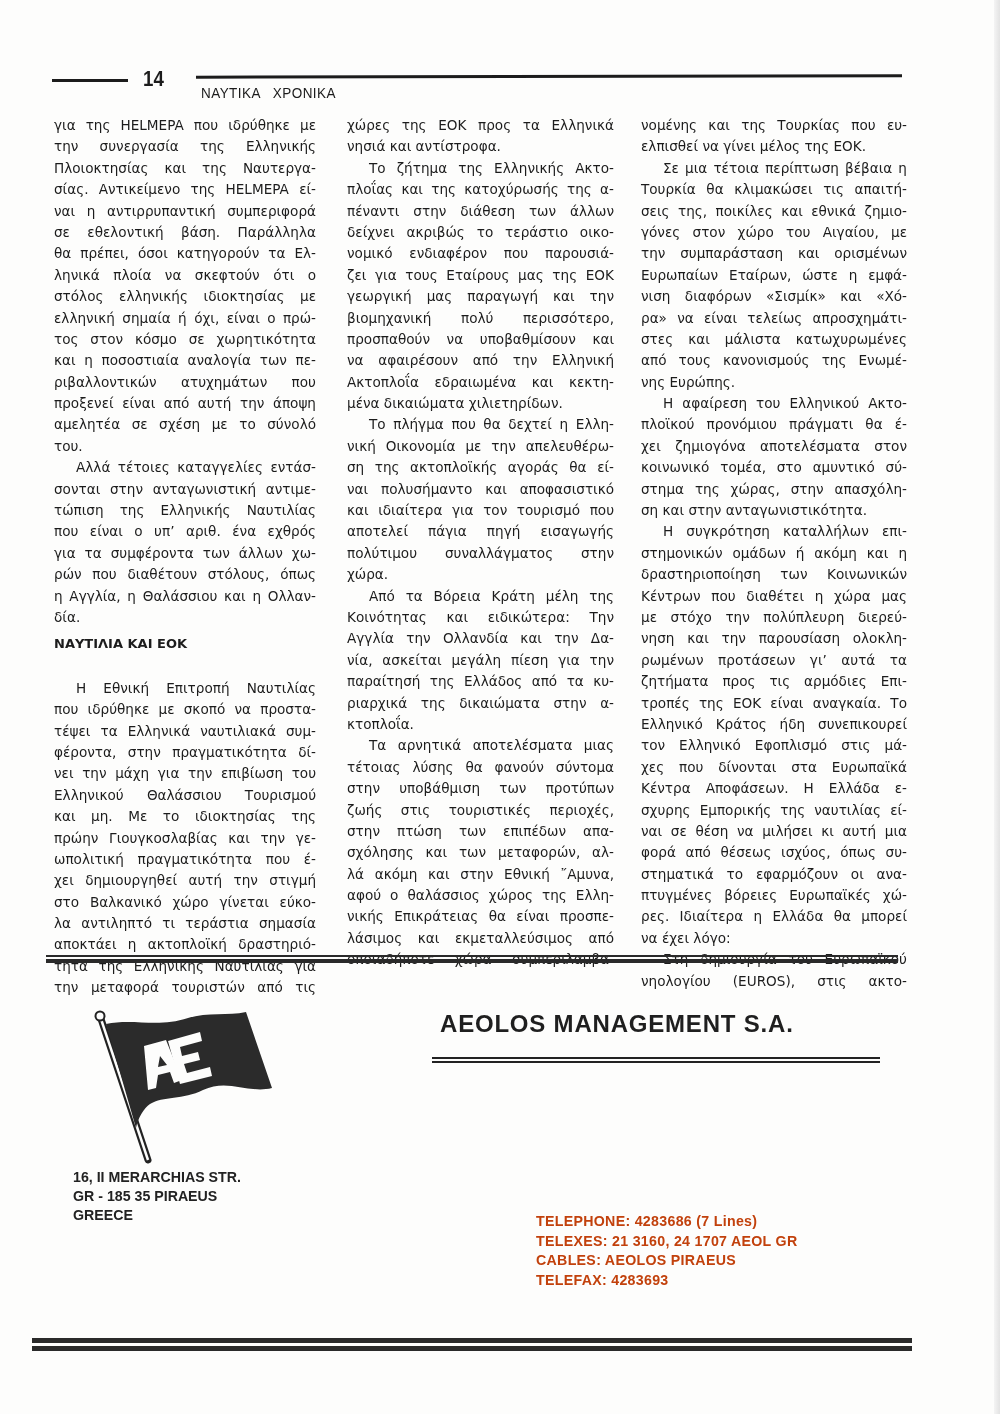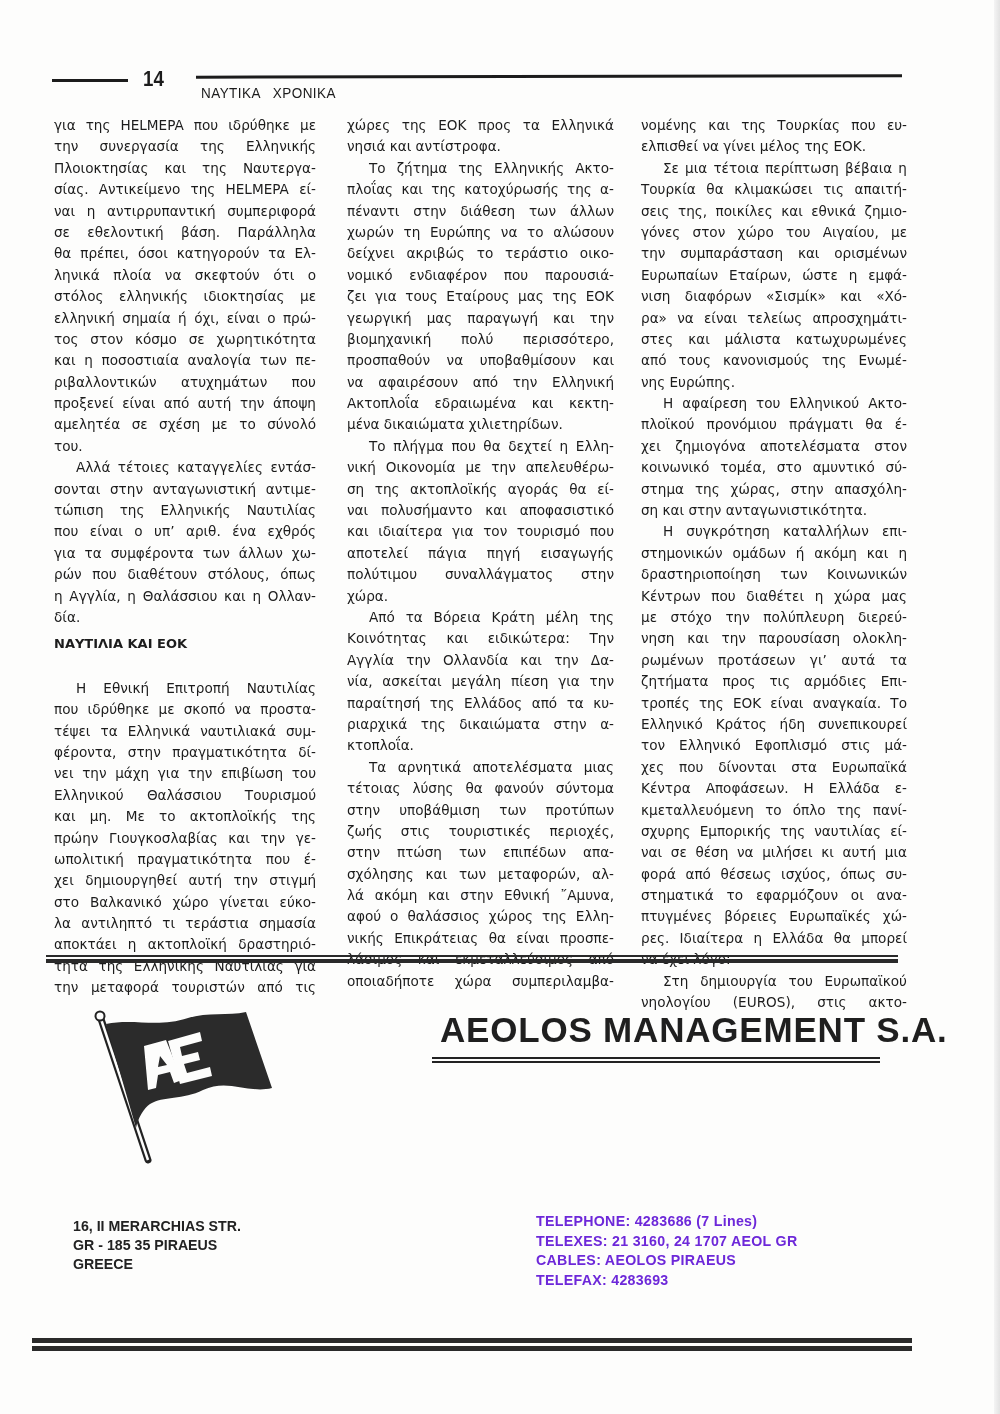--- a/index.html
+++ b/index.html
@@ -32,27 +32,27 @@
   .rule-double::before { top: 0; height: 2px; }
   .rule-double::after { top: 4px; height: 4px; }
   #rule-mid { left: 46px; top: 955px; width: 852px; }
   #rule-bottom { left: 32px; top: 1338px; width: 880px; }
   #rule-bottom::before { top: 0; height: 5px; }
   #rule-bottom::after { top: 8px; height: 5px; }
   #rule-bottom { height: 14px; }
 
   
   .flag { position: absolute; left: 88px; top: 1010px; width: 190px; height: 160px; }
-  .ad-company { position: absolute; left: 440px; top: 1010px; font-family: "Liberation Sans", sans-serif; font-weight: bold; font-size: 35px; letter-spacing: 0.8px; color: #1f1f1f; }
+  .ad-company { position: absolute; left: 440px; top: 1010px; font-family: "Liberation Sans", sans-serif; font-weight: bold; font-size: 24px; letter-spacing: 0.8px; color: #1f1f1f; }
   .ad-underline { position: absolute; left: 432px; top: 1057px; width: 448px; height: 6px; }
   .ad-underline::before, .ad-underline::after { content: ""; position: absolute; left: 0; right: 0; height: 2px; background: #222; }
   .ad-underline::before { top: 0; }
   .ad-underline::after { top: 4px; }
-  .ad-address { position: absolute; left: 73px; top: 1217px; font-family: "Liberation Sans", sans-serif; font-weight: bold; font-size: 14.2px; line-height: 19px; color: #222; }
-  .ad-contact { position: absolute; left: 536px; top: 1212px; font-family: "Liberation Sans", sans-serif; font-weight: bold; font-size: 14.2px; line-height: 19.5px; color: #6d28d9; letter-spacing: 0.3px; }
+  .ad-address { position: absolute; left: 73px; top: 1168px; font-family: "Liberation Sans", sans-serif; font-weight: bold; font-size: 14.2px; line-height: 19px; color: #222; }
+  .ad-contact { position: absolute; left: 536px; top: 1212px; font-family: "Liberation Sans", sans-serif; font-weight: bold; font-size: 14.2px; line-height: 19.5px; color: #c2410c; letter-spacing: 0.3px; }
   .ad-address span, .ad-contact span { display: block; white-space: nowrap; }
 </style>
 </head>
 <body>
 
 <div class="right-edge"></div>
 
 <div>
   <div class="hdr-line-left"></div>
   <div class="hdr-pagenum">14</div>
@@ -86,37 +86,36 @@
     <span class="ln">η Αγγλία, η Θαλάσσιου και η Ολλαν-</span>
     <span class="ln last">δία.</span>
     <span class="heading">ΝΑΥΤΙΛΙΑ ΚΑΙ ΕΟΚ</span>
     <span class="gap"></span>
     <span class="ln indent">Η Εθνική Επιτροπή Ναυτιλίας</span>
     <span class="ln">που ιδρύθηκε με σκοπό να προστα-</span>
     <span class="ln">τέψει τα Ελληνικά ναυτιλιακά συμ-</span>
     <span class="ln">φέροντα, στην πραγματικότητα δί-</span>
     <span class="ln">νει την μάχη για την επιβίωση του</span>
     <span class="ln">Ελληνικού Θαλάσσιου Τουρισμού</span>
-    <span class="ln">και μη. Με το ακτοπλοϊκής της</span>
+    <span class="ln">και μη. Με το ιδιοκτησίας της</span>
     <span class="ln">πρώην Γιουγκοσλαβίας και την γε-</span>
     <span class="ln">ωπολιτική πραγματικότητα που έ-</span>
     <span class="ln">χει δημιουργηθεί αυτή την στιγμή</span>
     <span class="ln">στο Βαλκανικό χώρο γίνεται εύκο-</span>
     <span class="ln">λα αντιληπτό τι τεράστια σημασία</span>
     <span class="ln">αποκτάει η ακτοπλοϊκή δραστηριό-</span>
     <span class="ln">τητα της Ελληνικής Ναυτιλίας για</span>
     <span class="ln">την μεταφορά τουριστών από τις</span>
   </div>
 <div id="col2" class="col">
     <span class="ln">χώρες της ΕΟΚ προς τα Ελληνικά</span>
     <span class="ln last">νησιά και αντίστροφα.</span>
     <span class="ln indent">Το ζήτημα της Ελληνικής Ακτο-</span>
     <span class="ln">πλοΐας και της κατοχύρωσής της α-</span>
     <span class="ln">πέναντι στην διάθεση των άλλων</span>
-    <span class="ln">χωρών τη Ευρώπης να το αλώσουν</span>
     <span class="ln">δείχνει ακριβώς το τεράστιο οικο-</span>
     <span class="ln">νομικό ενδιαφέρον που παρουσιά-</span>
     <span class="ln">ζει για τους Εταίρους μας της ΕΟΚ</span>
     <span class="ln">γεωργική μας παραγωγή και την</span>
     <span class="ln">βιομηχανική πολύ περισσότερο,</span>
     <span class="ln">προσπαθούν να υποβαθμίσουν και</span>
     <span class="ln">να αφαιρέσουν από την Ελληνική</span>
     <span class="ln">Ακτοπλοΐα εδραιωμένα και κεκτη-</span>
     <span class="ln last">μένα δικαιώματα χιλιετηρίδων.</span>
     <span class="ln indent">Το πλήγμα που θα δεχτεί η Ελλη-</span>
@@ -172,21 +171,20 @@
     <span class="ln">Κέντρων που διαθέτει η χώρα μας</span>
     <span class="ln">με στόχο την πολύπλευρη διερεύ-</span>
     <span class="ln">νηση και την παρουσίαση ολοκλη-</span>
     <span class="ln">ρωμένων προτάσεων γι’ αυτά τα</span>
     <span class="ln">ζητήματα προς τις αρμόδιες Επι-</span>
     <span class="ln">τροπές της ΕΟΚ είναι αναγκαία. Το</span>
     <span class="ln">Ελληνικό Κράτος ήδη συνεπικουρεί</span>
     <span class="ln">τον Ελληνικό Εφοπλισμό στις μά-</span>
     <span class="ln">χες που δίνονται στα Ευρωπαϊκά</span>
     <span class="ln">Κέντρα Αποφάσεων. Η Ελλάδα ε-</span>
-    <span class="ln">κμεταλλευόμενη το όπλο της πανί-</span>
     <span class="ln">σχυρης Εμπορικής της ναυτιλίας εί-</span>
     <span class="ln">ναι σε θέση να μιλήσει κι αυτή μια</span>
     <span class="ln">φορά από θέσεως ισχύος, όπως συ-</span>
     <span class="ln">στηματικά το εφαρμόζουν οι ανα-</span>
     <span class="ln">πτυγμένες βόρειες Ευρωπαϊκές χώ-</span>
     <span class="ln">ρες. Ιδιαίτερα η Ελλάδα θα μπορεί</span>
     <span class="ln last">να έχει λόγο:</span>
     <span class="ln indent">Στη δημιουργία του Ευρωπαϊκού</span>
     <span class="ln">νηολογίου (EUROS), στις ακτο-</span>
   </div>

